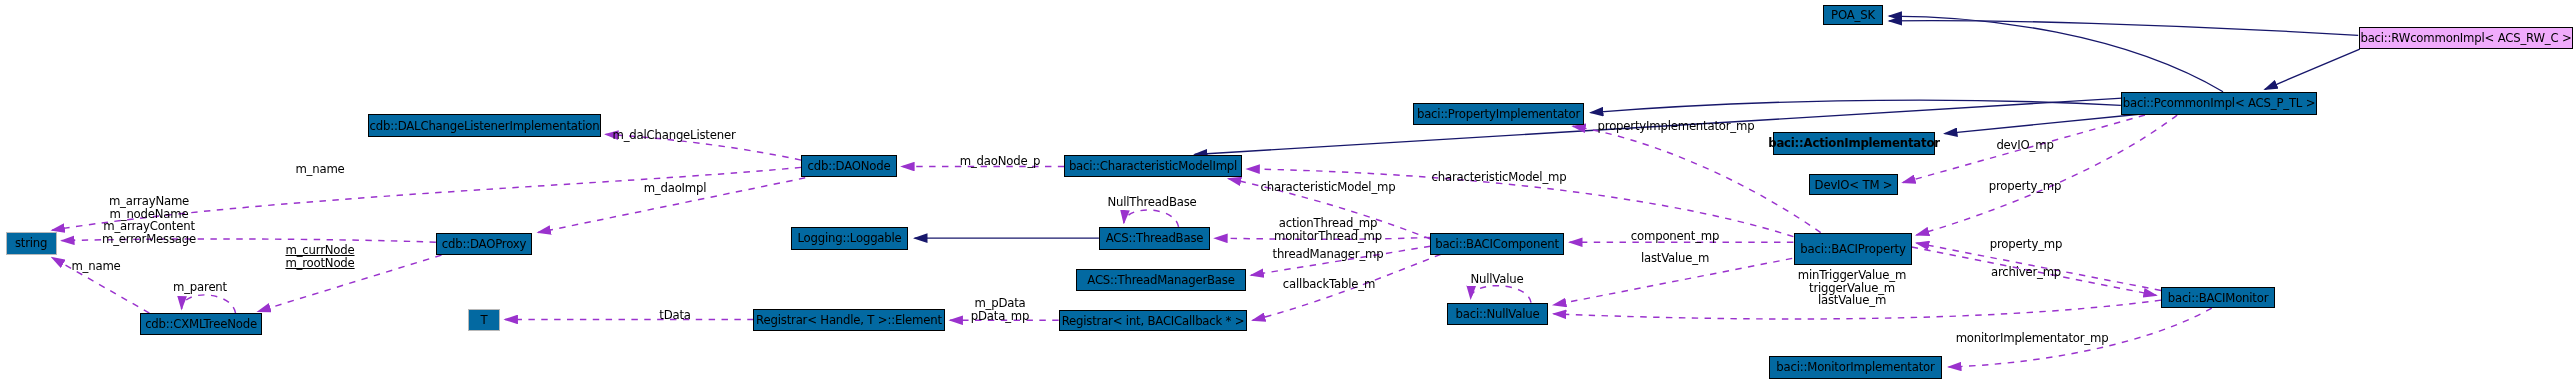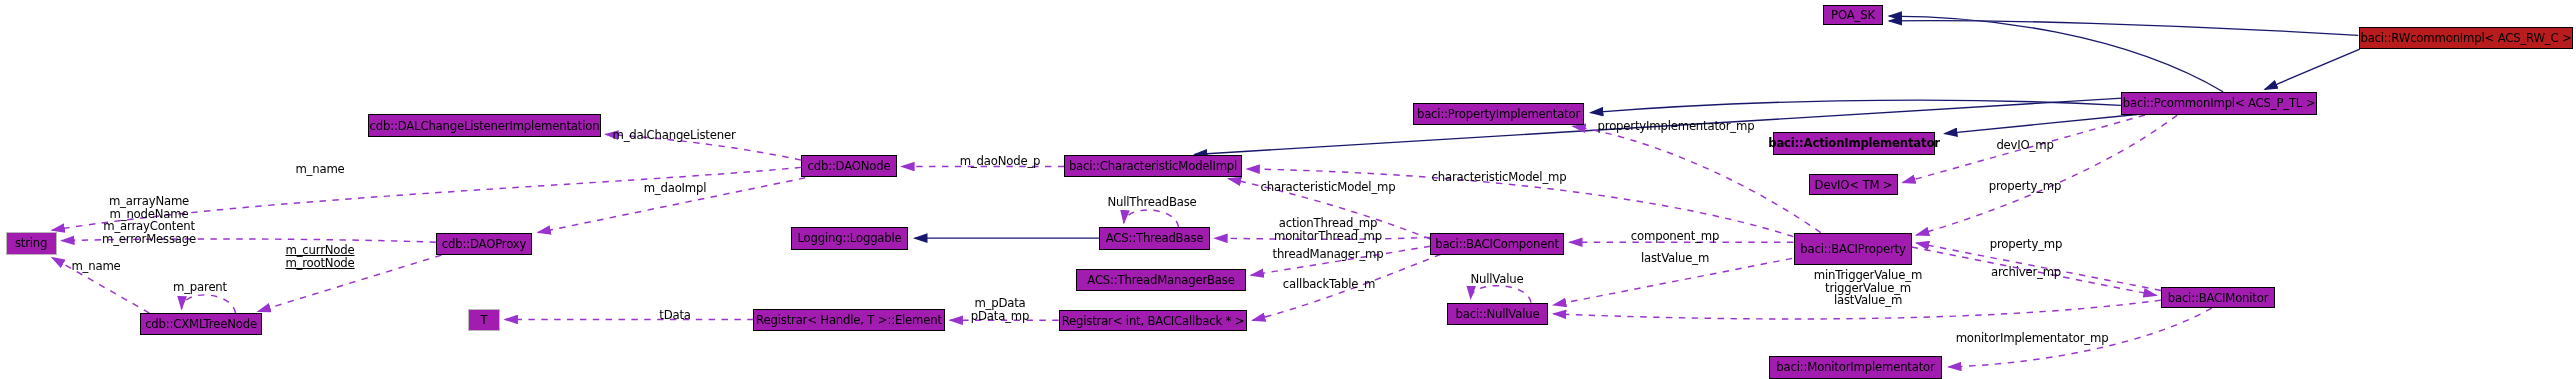--- a/index.html
+++ b/index.html
@@ -8,29 +8,29 @@
     width:2576px;height:379px;
     background:#ffffff;
     font-family:"DejaVu Sans","Liberation Sans",sans-serif;
     overflow:hidden;
   }
   #edges{position:absolute;left:0;top:0;width:2576px;height:379px;}
   .node{
     position:absolute;
     box-sizing:border-box;
     border:1.6px solid #000000;
-    background:#a21caf;
+    background:#0369a1;
     color:#000000;
     font-size:11.7px;
     letter-spacing:-0.2px;
     display:flex;align-items:center;justify-content:center;
     white-space:nowrap;
     z-index:3;
   }
-  .node.focal{background:#b91c1c;}
+  .node.focal{background:#f0abfc;}
   .node.external{border-color:#b9b9b9;}
   .edge-label{
     position:absolute;
     transform:translateX(-50%);
     color:#000000;
     font-size:11.7px;
     letter-spacing:-0.2px;
     line-height:12.5px;
     text-align:center;
     white-space:pre-line;
@@ -127,21 +127,21 @@
       <div class="edge-label" style="left: 96px; top: 260px;">m_name</div>
       <div class="edge-label" style="left: 200px; top: 281px;">m_parent</div>
       <div class="edge-label" style="left: 1328px; top: 181px;">characteristicModel_mp</div>
       <div class="edge-label" style="left: 1499px; top: 171px;">characteristicModel_mp</div>
       <div class="edge-label" style="left: 1676px; top: 120px;">propertyImplementator_mp</div>
       <div class="edge-label" style="left: 2025px; top: 139px;">devIO_mp</div>
       <div class="edge-label" style="left: 2025px; top: 180px;">property_mp</div>
       <div class="edge-label" style="left: 2026px; top: 238px;">property_mp</div>
       <div class="edge-label" style="left: 2026px; top: 266px; text-align: center;">archiver_mp</div>
       <div class="edge-label" style="left: 1675px; top: 252px;">lastValue_m</div>
-      <div class="edge-label" style="left: 1852px; top: 269px; margin-left: 16px;">minTriggerValue_m
+      <div class="edge-label" style="left: 1852px; top: 269px;">minTriggerValue_m
 triggerValue_m
 lastValue_m</div>
       <div class="edge-label" style="left: 1675px; top: 230px;">component_mp</div>
       <div class="edge-label" style="left: 1328px; top: 217px;">actionThread_mp
 monitorThread_mp</div>
       <div class="edge-label" style="left: 1328px; top: 248px;">threadManager_mp</div>
       <div class="edge-label" style="left: 1329px; top: 278px;">callbackTable_m</div>
       <div class="edge-label" style="left: 1000px; top: 297px;">m_pData
 pData_mp</div>
       <div class="edge-label" style="left: 675px; top: 309px;">tData</div>

